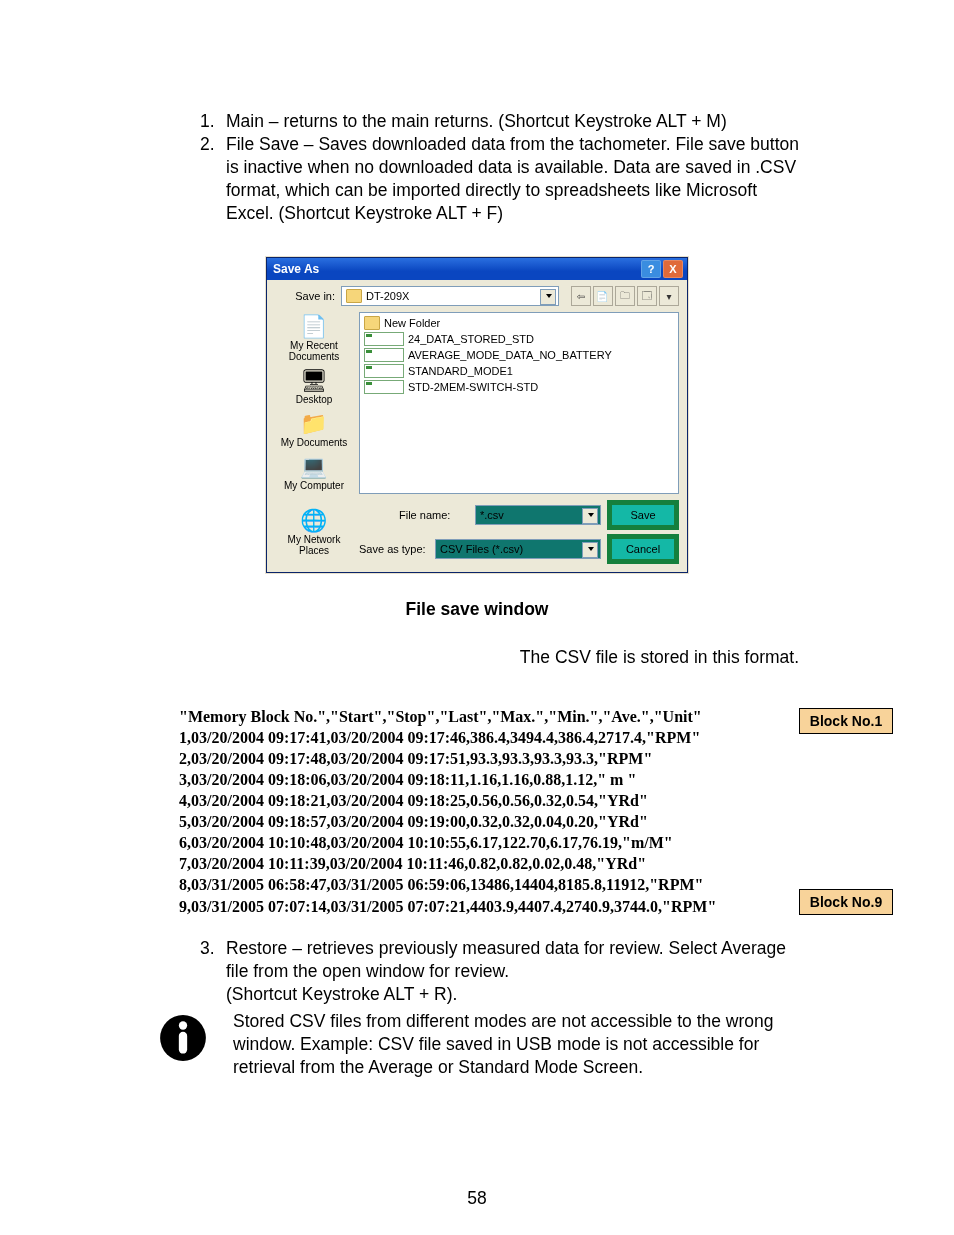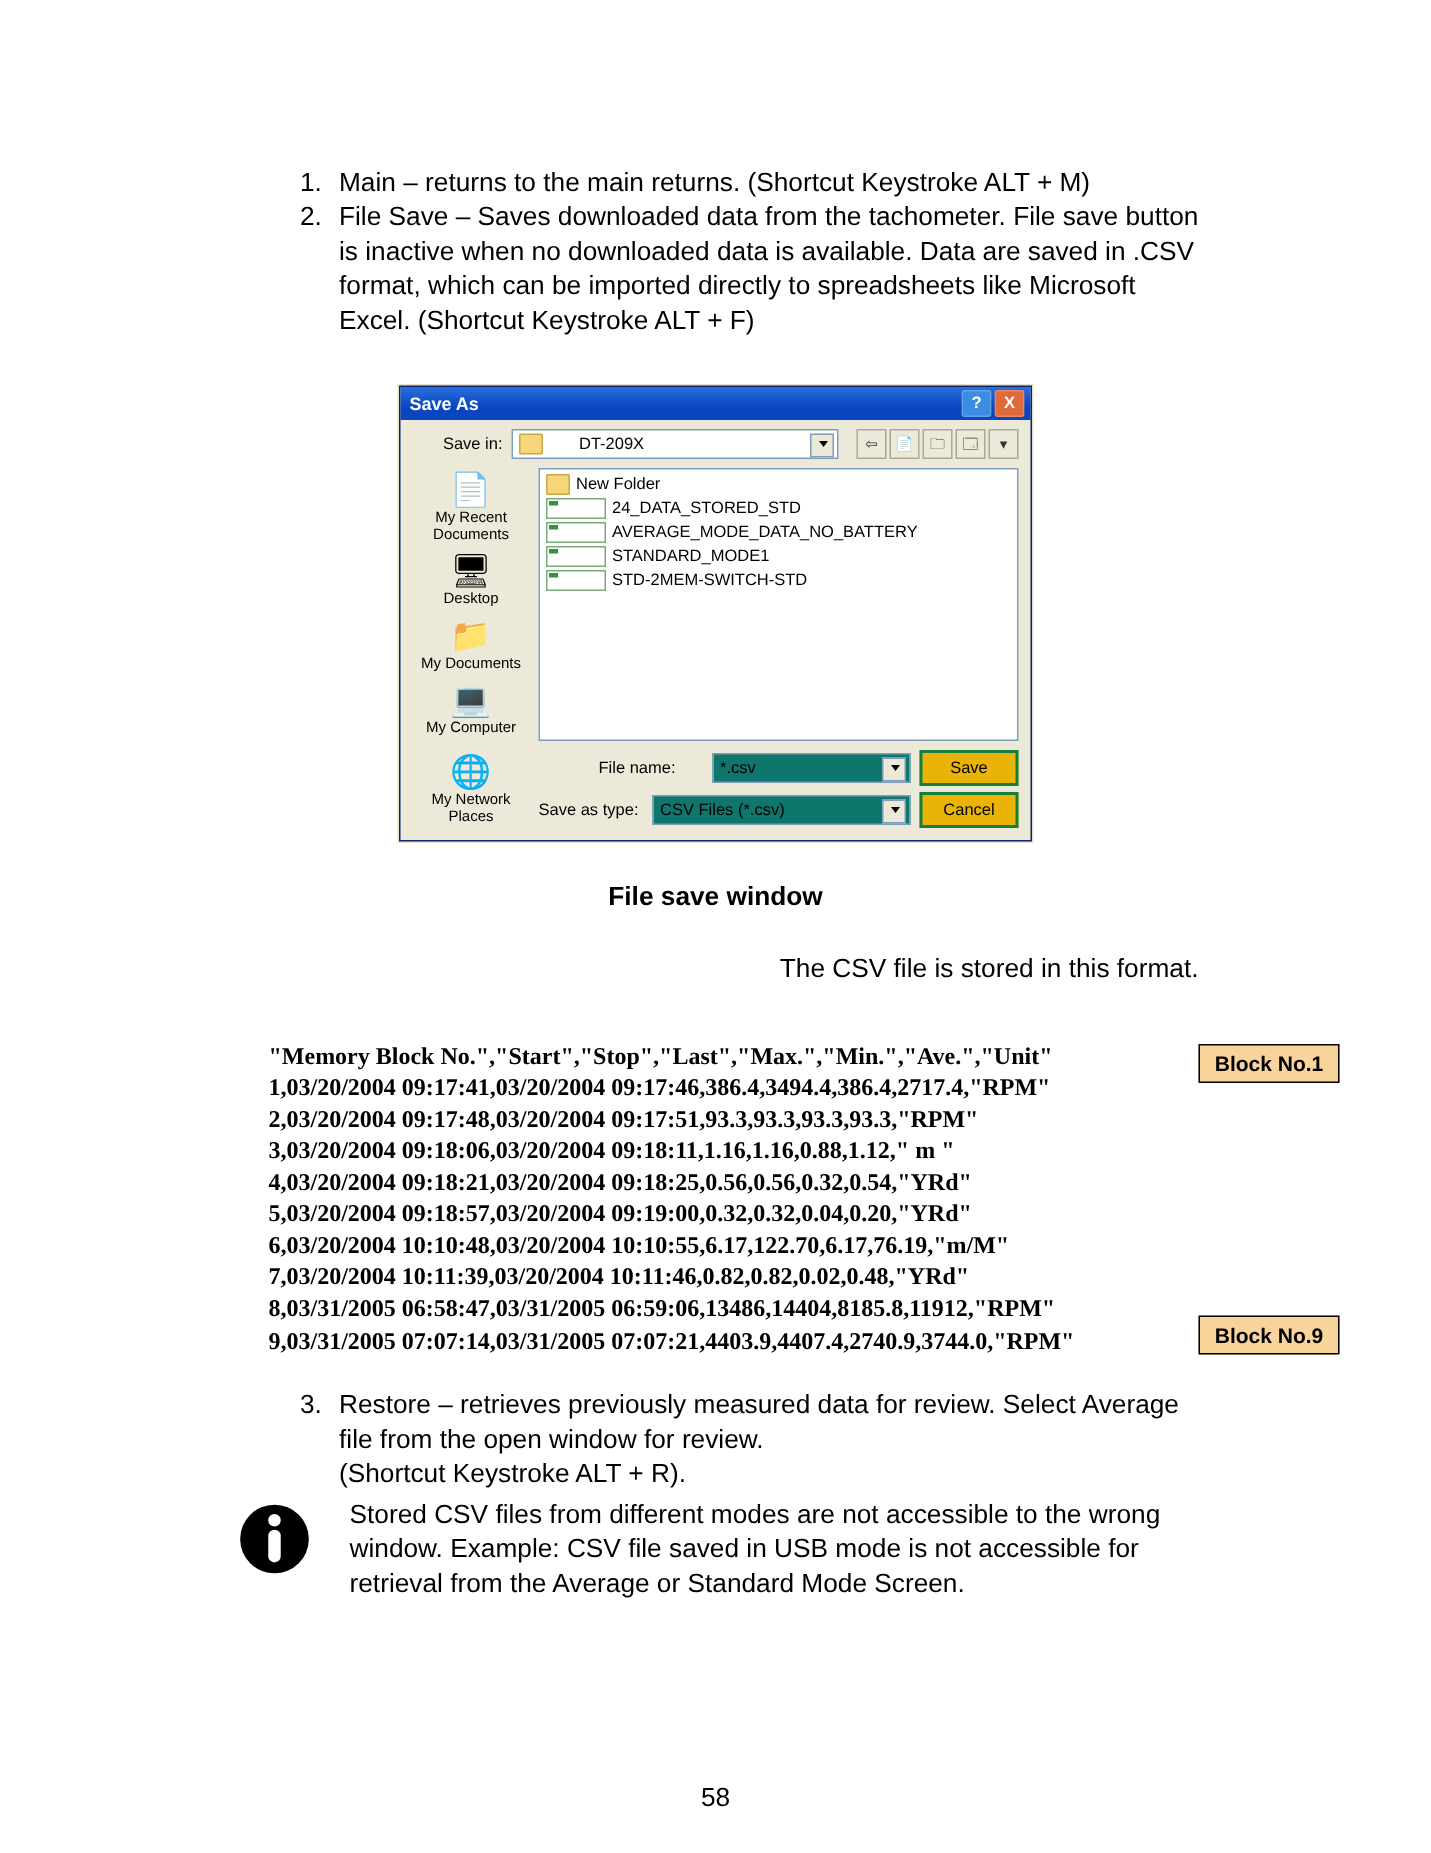--- a/index.html
+++ b/index.html
@@ -61,21 +61,20 @@
   }
   .save-row {
     display:flex; align-items:center; gap:6px;
     margin-bottom:6px;
   }
   .lbl { width:60px; text-align:right; font-size:11px; color:#000; }
   .combo {
     flex:1; height:18px; background:#fff; border:1px solid #7f9db9;
     display:flex; align-items:center; padding:0 16px 0 4px; position:relative;
     font-size:11px;
-    gap:20px;
   }
   .combo::after {
     content:""; position:absolute; right:2px; top:2px; width:14px; height:14px;
     background:#ece9d8; border:1px solid #7f9db9;
   }
   .combo .drop-tri {
     position:absolute; right:6px; top:7px; width:0;height:0;
     border-left:3px solid transparent; border-right:3px solid transparent;
     border-top:4px solid #000; z-index:2;
   }
@@ -125,21 +124,21 @@
   .field::after{
     content:""; position:absolute; right:2px; top:2px; width:14px; height:14px;
     background:#ece9d8; border:1px solid #7f9db9;
   }
   .field .drop-tri{
     position:absolute; right:6px; top:7px; width:0;height:0;
     border-left:3px solid transparent; border-right:3px solid transparent;
     border-top:4px solid #000; z-index:2;
   }
   .btn {
-    width:62px; height:20px; border:2px solid #15803d; background:#eab308;
+    width:62px; height:20px; border:5px solid #15803d; background:#14b8a6;
     font-size:11px; display:flex; align-items:center; justify-content:center;
   }
   .brow .places-ico-col {
     width:78px; display:flex; justify-content:center;
   }
   .caption-center {
     text-align:center; font-weight:bold; font-size:17.5px;
     margin:6px 0 26px 0;
   }
   .para {

